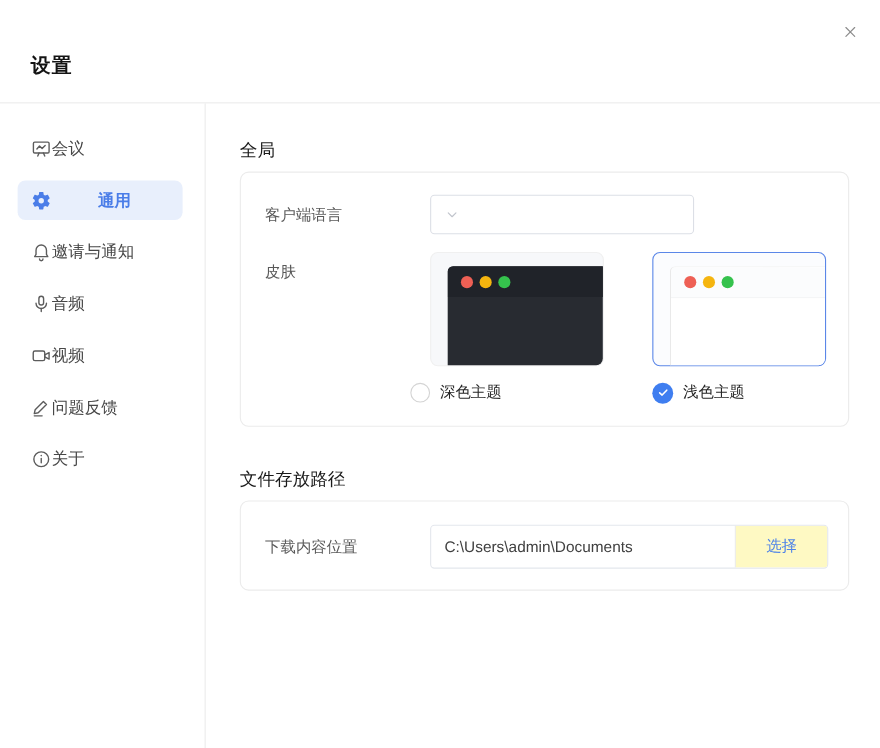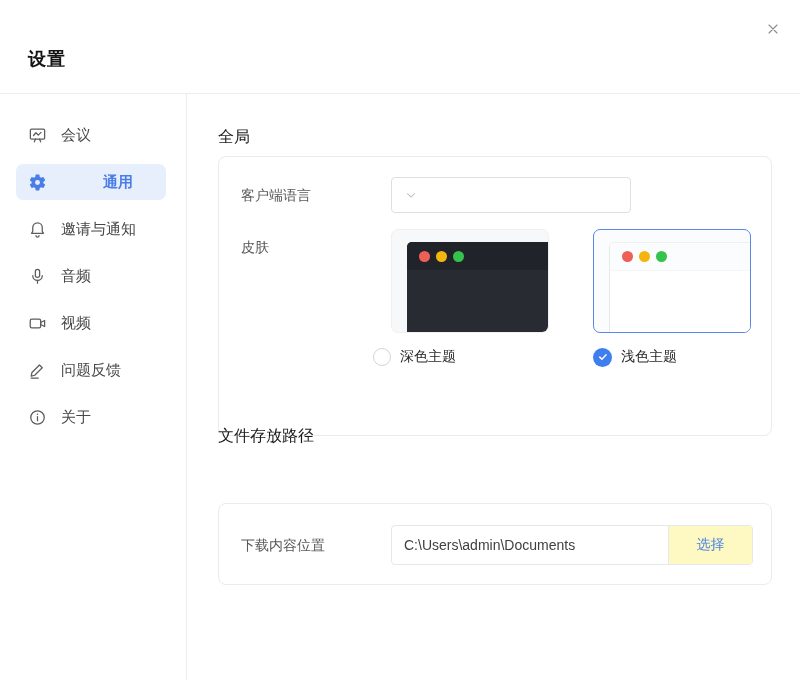--- a/index.html
+++ b/index.html
@@ -9,31 +9,31 @@
 
   
   .dlg-title { position:absolute; left:28px; top:47px; font-size:18px; font-weight:700; color:#141414; letter-spacing:1px; }
   .close-btn { position:absolute; top:17px; right:15px; width:24px; height:24px; display:flex; align-items:center; justify-content:center; cursor:pointer; color:#8c8c8c; }
   .top-divider { position:absolute; top:93px; left:0; width:800px; height:1px; background:#ececec; }
 
   
   .sidebar { position:absolute; top:94px; left:0; width:187px; height:586px; border-right:1px solid #ececec; padding-top:23px; }
   .side-item { width:150px; height:36px; margin:0 0 11px 16px; border-radius:7px; display:flex; align-items:center; padding-left:12px; cursor:pointer; color:#474747; }
   .side-item .s-icon { width:19px; height:19px; display:flex; align-items:center; justify-content:center; color:#5c5c5c; flex:0 0 19px; }
-  .side-item .s-label { margin-left:14px; font-size:15px; }
+  .side-item .s-label { margin-left:0; font-size:15px; }
   .side-item.selected { background:#e8effc; color:#4a7de8; font-weight:700;gap:42px; }
   .side-item.selected .s-icon { color:#4a7de8; }
 
   
   .section-title { position:absolute; left:218px; font-size:16px; font-weight:400; color:#1a1a1a; }
   .st-1 { top:127px; }
   .st-2 { top:426px; }
   .card { position:absolute; left:218px; width:554px; border:1px solid #ebebeb; border-radius:8px; background:#fff; }
-  .card-1 { top:156px; height:280px; }
-  .card-2 { top:455px; height:82px;margin-top:48px; }
+  .card-1 { top:156px; height:232px; }
+  .card-2 { top:455px; height:82px; }
 
   .row-label { position:absolute; left:22px; font-size:14px; color:#595959; }
   .lbl-lang { top:20px; height:36px; line-height:36px; }
   .lbl-skin { top:82px; }
   .lbl-download { top:0; height:82px; line-height:82px; }
 
   
   .dropdown { position:absolute; left:172px; top:20px; width:240px; height:36px; border:1px solid #dcdfe6; border-radius:4px; display:flex; align-items:center; padding:0 10px 0 12px; cursor:pointer; background:#fff; }
   .dropdown .dd-value { flex:1; font-size:14px; color:#262626; }
   .dropdown .dd-chevron { color:#c0c4cc; display:flex; }

